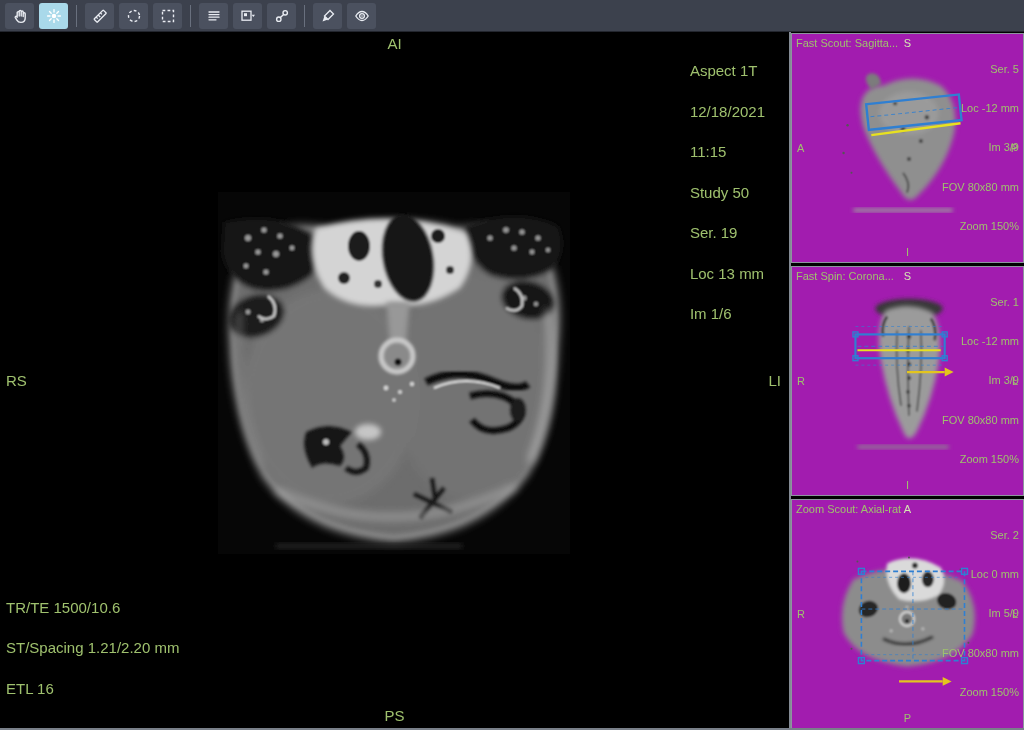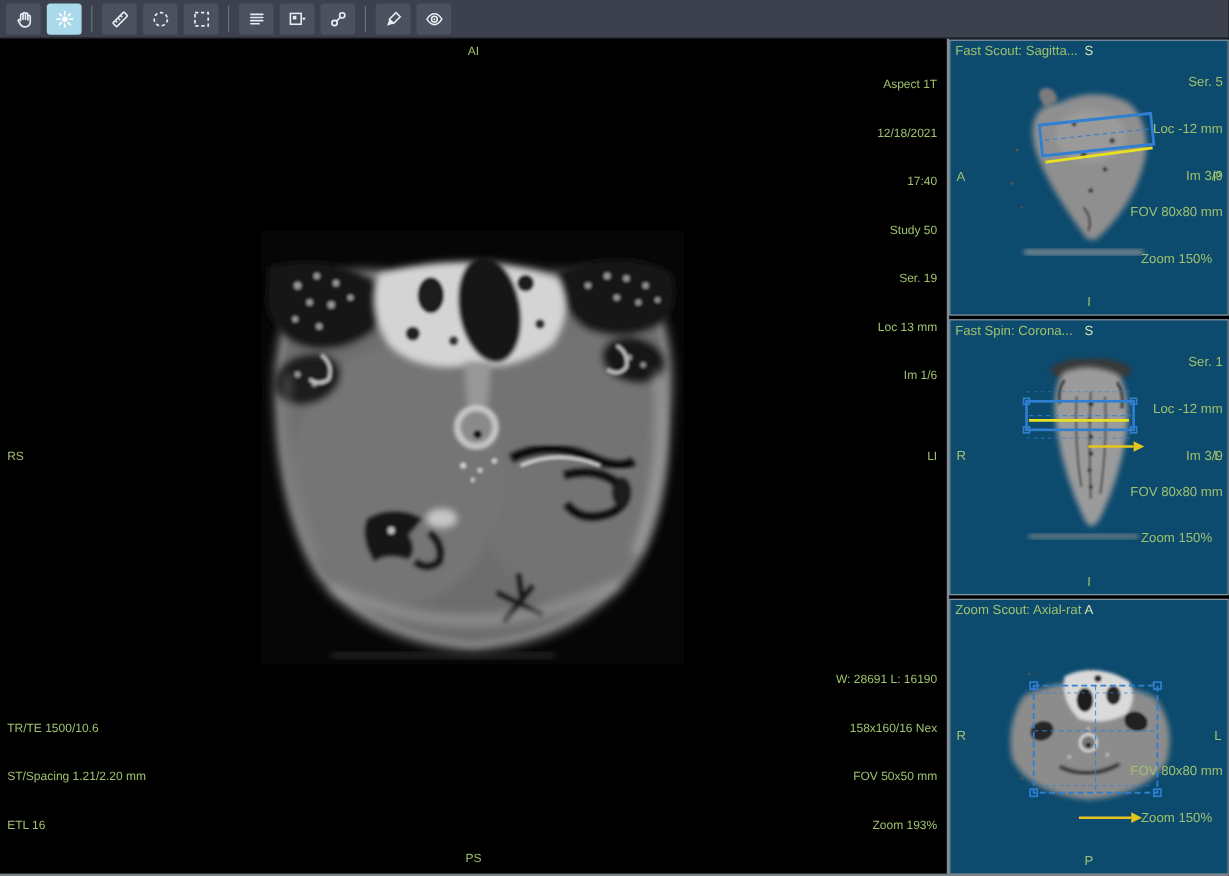--- a/index.html
+++ b/index.html
@@ -12,43 +12,43 @@
     padding-left:5px;box-sizing:border-box;z-index:5}
   .tbtn{width:29px;height:26px;border-radius:3px;background:#4b515f;border:none;
     display:flex;align-items:center;justify-content:center;padding:0;cursor:pointer}
   .tbtn.active{background:#a9d9ea}
   .tbtn svg{display:block}
   .tsep{width:1px;height:22px;background:#69707e;margin:0 3px}
 
   
   .viewport-main{position:absolute;left:0;top:32px;width:789px;height:698px;background:#000}
   .mri-main{position:absolute;left:218px;top:160px;width:352px;height:362px}
-  .ann{position:absolute;color:#9fc16e;font-size:10px;line-height:13.5px;white-space:pre;z-index:3}
+  .ann{position:absolute;color:#9fc16e;font-size:15px;line-height:13.5px;white-space:pre;z-index:3}
   .tl{left:6px;top:5px}
-  .tr{right:8px;top:5px;text-align:right}
+  .tr{right:24px;top:5px;}
   .bl{left:6px;bottom:8px}
   .br{right:8px;bottom:8px;text-align:right}
   .mk-top{left:50%;top:5px;transform:translateX(-50%)}
   .mk-bottom{left:50%;bottom:8px;transform:translateX(-50%)}
   .mk-left{left:6px;top:50%;transform:translateY(-50%)}
   .mk-right{right:8px;top:50%;transform:translateY(-50%)}
 
   
   .divider{position:absolute;left:789px;top:32px;width:2px;height:698px;background:#848b95}
   .win-bottom{position:absolute;left:0;bottom:0;width:1024px;height:2px;background:#79808a}
 
   
-  .scout{position:absolute;left:791px;width:233px;height:230px;background:#0c4a6e;
+  .scout{position:absolute;left:791px;width:233px;height:230px;background:#a21caf;
     border:1px solid #8d949e;box-sizing:border-box;cursor:pointer}
   #scout-0{top:33px}#scout-1{top:266px}#scout-2{top:499px}
   .scout-img{position:absolute;left:0;top:0;width:100%;height:100%}
   .scout .ann{font-size:11px;line-height:13px}
   .p-title{left:4px;top:3px}
   .p-info{right:4px;top:3px;text-align:right}
-  .p-fov{right:4px;bottom:13px;text-align:center}
+  .p-fov{right:4px;bottom:3px;text-align:right}
   .pm-top{left:50%;top:3px;transform:translateX(-50%);color:#d6e6b4}
   .pm-left{left:5px;top:50%;transform:translateY(-50%)}
   .pm-right{right:5px;top:50%;transform:translateY(-50%)}
   .pm-bottom{left:50%;bottom:3px;transform:translateX(-50%)}
 </style>
 </head>
 <body>
 
 <div class="app">
 
@@ -238,36 +238,30 @@
         <path d="M58 298 Q176 354 298 294" stroke="#b4b4b4" stroke-width="5" fill="none" filter="url(#f4)" opacity="0.85"></path>
         <path d="M330 118 Q340 200 312 270" stroke="#bdbdbd" stroke-width="6" fill="none" filter="url(#f4)" opacity="0.8"></path>
         <path d="M22 120 Q14 200 44 272" stroke="#8f8f8f" stroke-width="5" fill="none" filter="url(#f4)" opacity="0.6"></path>
       </g>
       <rect x="58" y="352" width="186" height="4" fill="#2c2c2c" filter="url(#f2)"></rect>
     </svg>
 
     <div class="ann tr">
       <div>Aspect 1T</div>
       <div>12/18/2021</div>
-      <div>17:40</div>
+      <div>11:15</div>
       <div>Study 50</div>
       <div>Ser. 19</div>
       <div>Loc 13 mm</div>
       <div>Im 1/6</div>
     </div>
     <div class="ann bl">
       <div>TR/TE 1500/10.6</div>
       <div>ST/Spacing 1.21/2.20 mm</div>
       <div>ETL 16</div>
-    </div>
-    <div class="ann br">
-      <div>W: 28691 L: 16190</div>
-      <div>158x160/16 Nex</div>
-      <div>FOV 50x50 mm</div>
-      <div>Zoom 193%</div>
     </div>
     <div class="ann mk-top">AI</div>
     <div class="ann mk-left">RS</div>
     <div class="ann mk-right">LI</div>
     <div class="ann mk-bottom">PS</div>
   </div>
 
   <div class="divider"></div>
 
   <section class="scout" id="scout-0">
@@ -432,20 +426,25 @@
             <rect x="171" y="159" width="6" height="6"></rect>
         </g>
       </g>
       <g>
         <line x1="108" y1="183" x2="152" y2="183" stroke="#e3c51e" stroke-width="2.2"></line>
         <path d="M152 178.5 L161 183 L152 187.5 Z" fill="#e3c51e"></path>
       </g>
     </svg>
     <div class="ann p-title">Zoom Scout: Axial-rat</div>
     <div class="ann pm-top">A</div>
+    <div class="ann p-info">
+      <div>Ser. 2</div>
+      <div>Loc 0 mm</div>
+      <div>Im 5/9</div>
+    </div>
     <div class="ann pm-left">R</div>
     <div class="ann pm-right">L</div>
     <div class="ann pm-bottom">P</div>
     <div class="ann p-fov">
       <div>FOV 80x80 mm</div>
       <div>Zoom 150%</div>
     </div>
   </section>
 
   <div class="win-bottom"></div>

